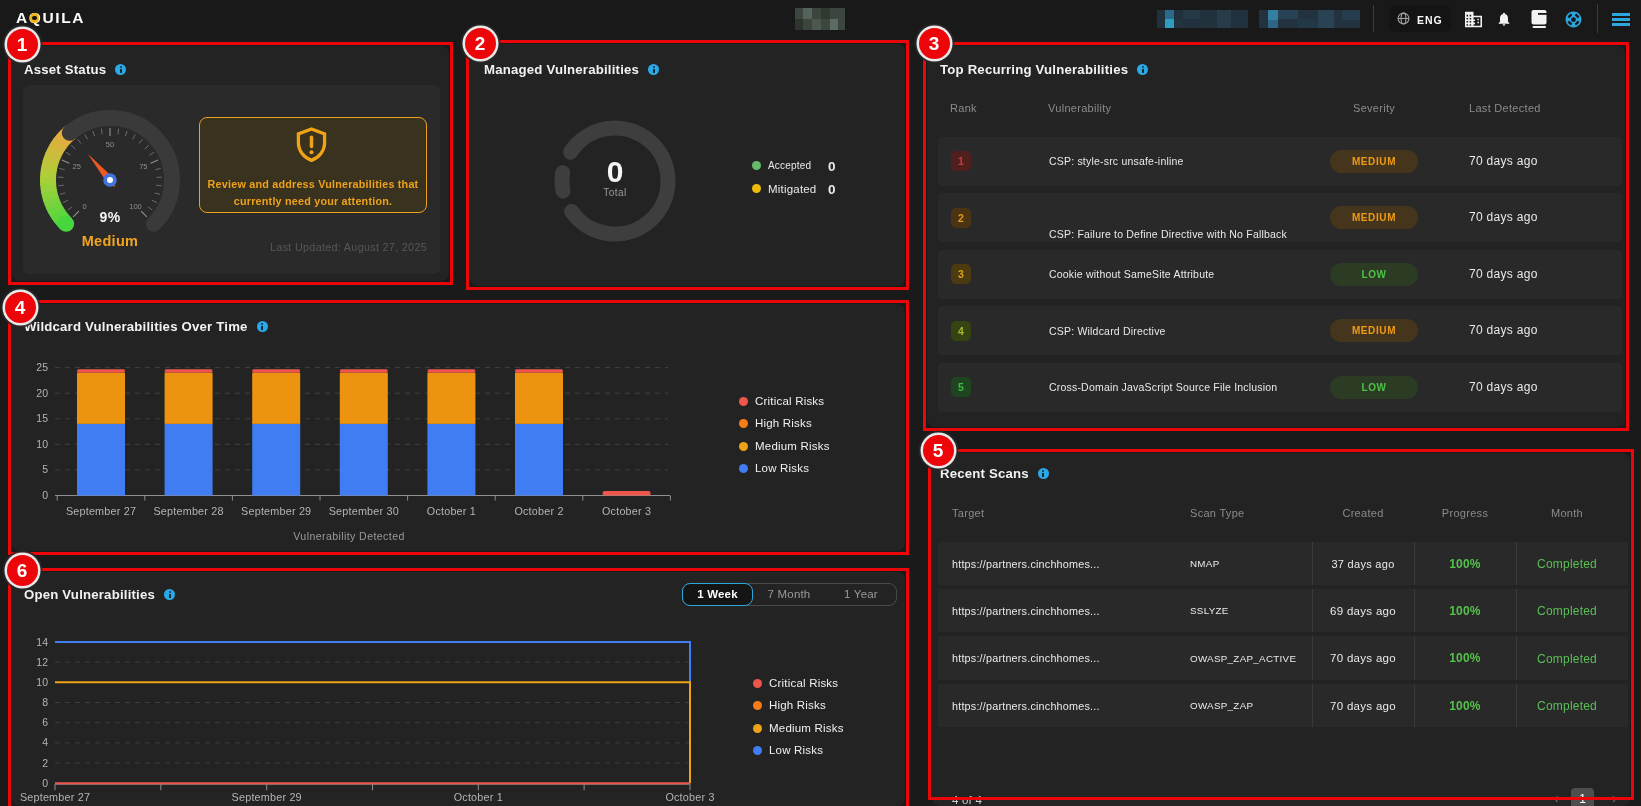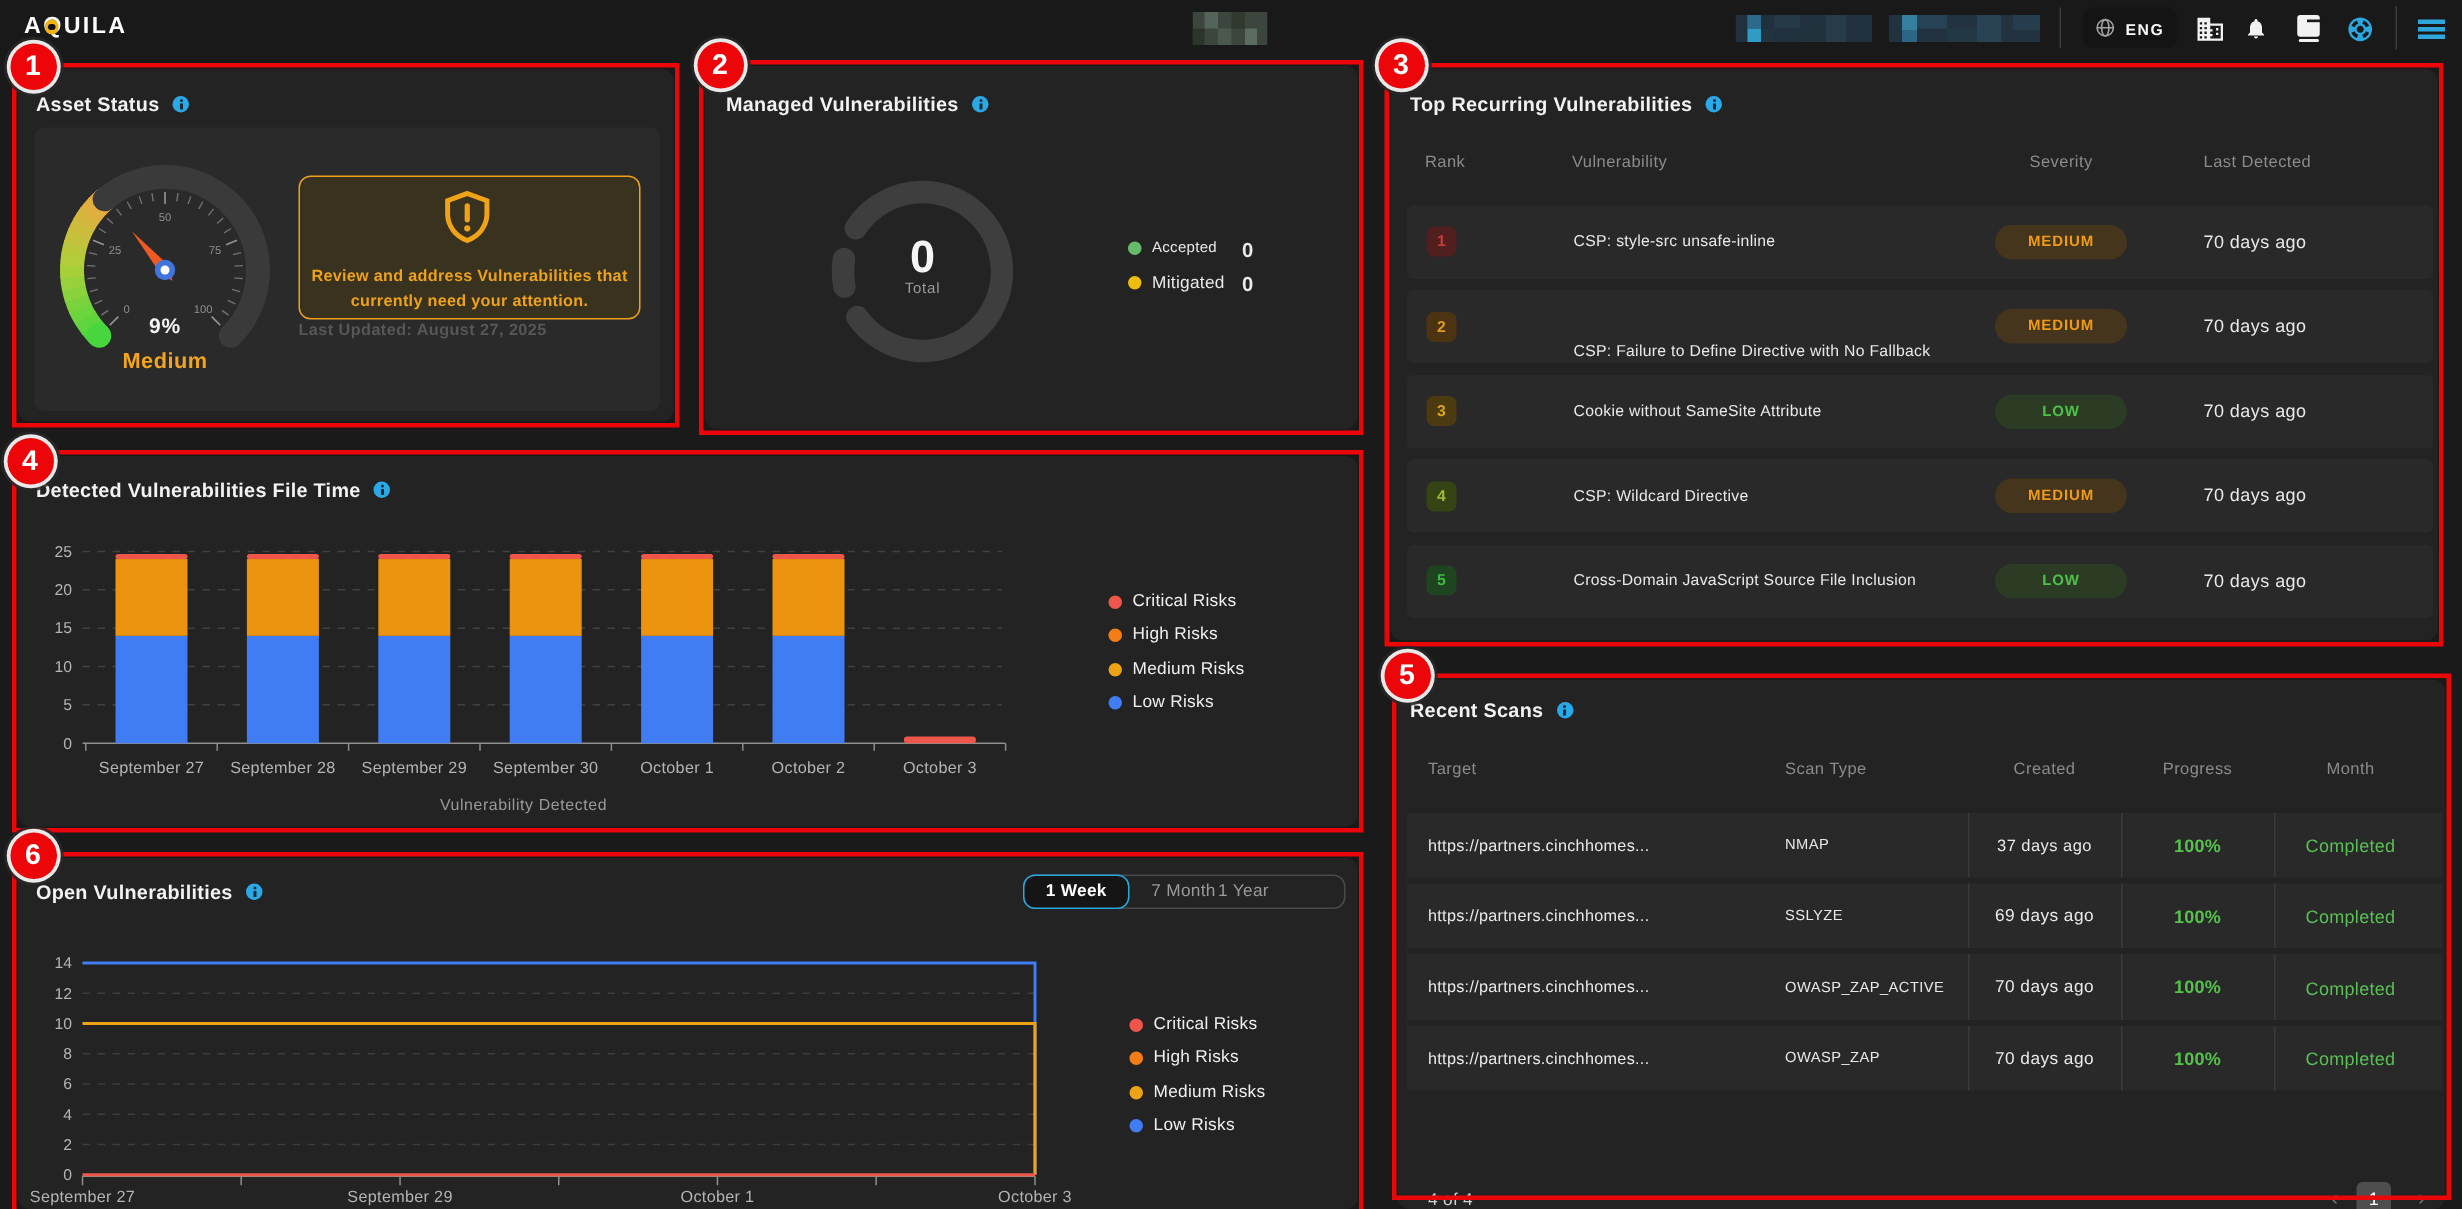--- a/index.html
+++ b/index.html
@@ -148,21 +148,21 @@
 </svg>
 <div style="position:absolute;left:60px;top:209px;width:100px;text-align:center;font-size:14px;font-weight:700;color:#f5f5f5;letter-spacing:0.5px">9%</div>
 <div style="position:absolute;left:40px;top:233px;width:140px;text-align:center;font-size:14.5px;font-weight:700;color:#f2a41f;letter-spacing:0.3px">Medium</div>
 <div style="position:absolute;left:199px;top:117px;width:228px;height:96px;border:1.5px solid #eda11c;border-radius:8px;background:#39321f"></div>
 <svg style="position:absolute;left:295px;top:126px" width="33" height="38" viewBox="0 0 34 38">
     <path d="M17 2.5 L30.5 7.5 V16.5 C30.5 25 25 31.8 17 34.8 C9 31.8 3.5 25 3.5 16.5 V7.5 Z" fill="none" stroke="#f0a316" stroke-width="3.4"></path>
     <line x1="17" y1="11" x2="17" y2="20.5" stroke="#f0a316" stroke-width="3.6" stroke-linecap="round"></line>
     <circle cx="17" cy="26.5" r="2.1" fill="#f0a316"></circle>
   </svg>
 <div style="position:absolute;left:199px;top:176px;width:228px;text-align:center;font-size:10.8px;font-weight:700;color:#eda11c;letter-spacing:0.2px;line-height:16.5px">Review and address Vulnerabilities that<br>currently need your attention.</div>
-<div style="position:absolute;left:199px;top:214px;width:228px;text-align:left;font-size:10.8px;font-weight:700;color:#575757;letter-spacing:0.3px">Last Updated: August 27, 2025</div>
+<div style="position:absolute;left:199px;top:241px;width:228px;text-align:right;font-size:10.8px;font-weight:400;color:#575757;letter-spacing:0.3px">Last Updated: August 27, 2025</div>
 
 <div class="titlebar" style="left:484px;top:62px">
     <span class="title">Managed Vulnerabilities</span>
     <span class="info"></span>
   </div>
 <svg style="position:absolute;left:545px;top:111px" width="140" height="140" viewBox="0 0 140 140">
 <path d="M 25.55 41.13 A 53 53 0 1 1 26.58 100.40" stroke="#3e3e3e" stroke-width="15" fill="none" stroke-linecap="round"></path>
 <path d="M 17.97 80.11 A 53 53 0 0 1 17.65 61.71" stroke="#3e3e3e" stroke-width="15" fill="none" stroke-linecap="round"></path>
 </svg>
 <div style="position:absolute;left:565px;top:155px;width:100px;text-align:center;font-size:30px;font-weight:700;color:#f5f5f5">0</div>
@@ -201,21 +201,21 @@
 <div class="badge" style="left:951px;top:320.8px;background:#364413;color:#a6bb2e">4</div>
 <div class="cell" style="left:1049px;top:324.8px">CSP: Wildcard Directive</div>
 <div class="pill" style="left:1330px;top:319.3px;background:#46351d;color:#ef9b16">MEDIUM</div>
 <div class="cell" style="left:1469px;top:323.3px;font-size:12px;letter-spacing:0.3px">70 days ago</div>
 <div class="row" style="left:938px;top:362.9px;width:684px;height:49px"></div>
 <div class="badge" style="left:951px;top:377.4px;background:#1f4420;color:#3dbb44">5</div>
 <div class="cell" style="left:1049px;top:381.4px">Cross-Domain JavaScript Source File Inclusion</div>
 <div class="pill" style="left:1330px;top:375.9px;background:#2c3b24;color:#4fc04a">LOW</div>
 <div class="cell" style="left:1469px;top:379.9px;font-size:12px;letter-spacing:0.3px">70 days ago</div>
 <div class="titlebar" style="left:24px;top:319px">
-    <span class="title">Detected Vulnerabilities File Time</span>
+    <span class="title">Wildcard Vulnerabilities Over Time</span>
     <span class="info"></span>
   </div>
 <svg style="position:absolute;left:12px;top:304px" width="893" height="247" viewBox="0 0 893 247">
     <line x1="43" y1="165.9" x2="656" y2="165.9" stroke="#414141" stroke-width="1" stroke-dasharray="5 5"></line>
     <line x1="43" y1="140.3" x2="656" y2="140.3" stroke="#414141" stroke-width="1" stroke-dasharray="5 5"></line>
     <line x1="43" y1="114.8" x2="656" y2="114.8" stroke="#414141" stroke-width="1" stroke-dasharray="5 5"></line>
     <line x1="43" y1="89.2" x2="656" y2="89.2" stroke="#414141" stroke-width="1" stroke-dasharray="5 5"></line>
     <line x1="43" y1="63.6" x2="656" y2="63.6" stroke="#414141" stroke-width="1" stroke-dasharray="5 5"></line>
     <text x="36" y="195.0" text-anchor="end" font-size="10.5" fill="#b4b4b4">0</text>
     <text x="36" y="169.4" text-anchor="end" font-size="10.5" fill="#b4b4b4">5</text>
@@ -319,21 +319,21 @@
 <div style="position:absolute;left:1571px;top:788px;width:23px;height:22px;background:#4e4e4e;border-radius:4px;color:#fff;font-size:12px;text-align:center;line-height:22px">1</div>
 <div style="position:absolute;left:1612px;top:790px;font-size:14px;color:#777">›</div>
 
 <div class="titlebar" style="left:24px;top:587px">
     <span class="title">Open Vulnerabilities</span>
     <span class="info"></span>
   </div>
 <div style="position:absolute;left:682px;top:583px;width:215px;height:23px;border:1px solid #4a4a4a;border-radius:8px"></div>
 <div style="position:absolute;left:682px;top:583px;width:71px;height:23px;border:1.5px solid #2ba7df;border-radius:8px;background:#151516;color:#fff;font-size:11.5px;font-weight:700;text-align:center;line-height:21px;letter-spacing:0.2px">1 Week</div>
 <div style="position:absolute;left:753px;top:583px;width:72px;height:23px;color:#9a9a9a;font-size:11.5px;text-align:center;line-height:23px;letter-spacing:0.2px">7 Month</div>
-<div style="position:absolute;left:793px;top:583px;width:72px;height:23px;color:#9a9a9a;font-size:11.5px;text-align:center;line-height:23px;letter-spacing:0.2px">1 Year</div>
+<div style="position:absolute;left:825px;top:583px;width:72px;height:23px;color:#9a9a9a;font-size:11.5px;text-align:center;line-height:23px;letter-spacing:0.2px">1 Year</div>
 <svg style="position:absolute;left:12px;top:572px" width="893" height="234" viewBox="0 0 893 234">
     <text x="36" y="214.7" text-anchor="end" font-size="10.5" fill="#b4b4b4">0</text>
     <line x1="43" y1="191.0" x2="678" y2="191.0" stroke="#3d3d3d" stroke-width="1" stroke-dasharray="5 5"></line>
     <text x="36" y="194.5" text-anchor="end" font-size="10.5" fill="#b4b4b4">2</text>
     <line x1="43" y1="170.9" x2="678" y2="170.9" stroke="#3d3d3d" stroke-width="1" stroke-dasharray="5 5"></line>
     <text x="36" y="174.4" text-anchor="end" font-size="10.5" fill="#b4b4b4">4</text>
     <line x1="43" y1="150.7" x2="678" y2="150.7" stroke="#3d3d3d" stroke-width="1" stroke-dasharray="5 5"></line>
     <text x="36" y="154.2" text-anchor="end" font-size="10.5" fill="#b4b4b4">6</text>
     <line x1="43" y1="130.5" x2="678" y2="130.5" stroke="#3d3d3d" stroke-width="1" stroke-dasharray="5 5"></line>
     <text x="36" y="134.0" text-anchor="end" font-size="10.5" fill="#b4b4b4">8</text>

